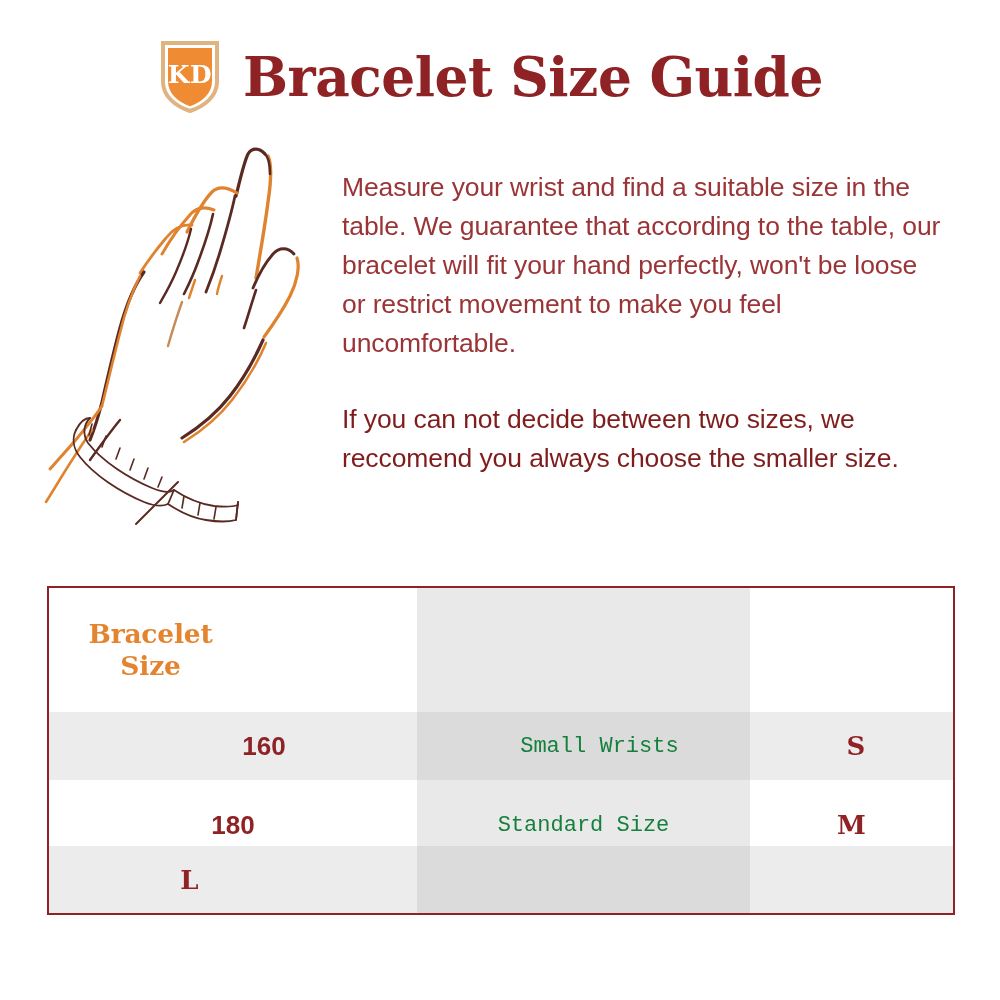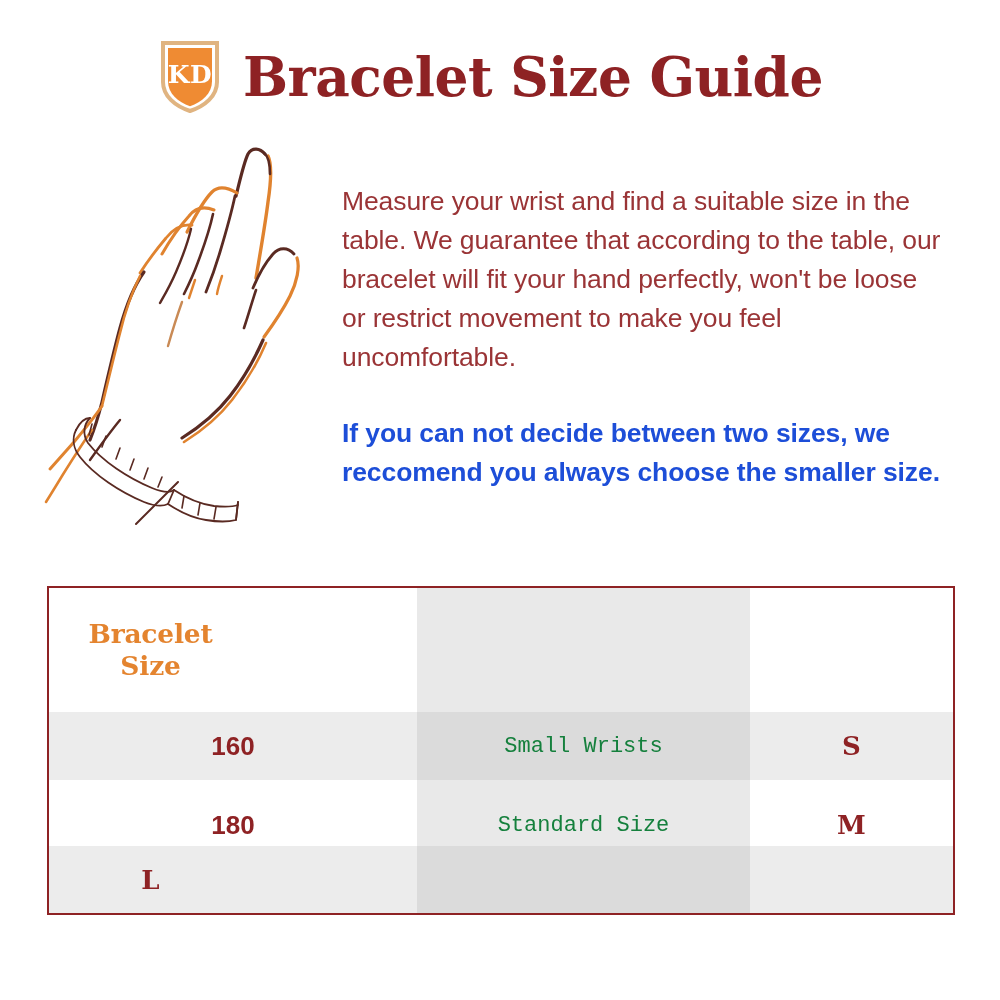--- a/index.html
+++ b/index.html
@@ -61,32 +61,32 @@
     top: 130px;
     width: 300px;
     height: 410px;
   }
   .hand-art svg { display: block; width: 300px; height: 410px; }
 
   
   .copy {
     position: absolute;
     left: 342px;
-    top: 182px;
+    top: 168px;
     width: 600px;
   }
   .copy p {
     margin: 0;
     color: #9a3436;
     font-size: 26.5px;
     line-height: 39px;
     letter-spacing: -0.1px;
   }
   .copy p.intro { color: #9a3436; font-weight: normal; }
-  .copy p.note  { color: #1d4ed8; font-weight: bold; margin-top: 37px; }
+  .copy p.note  { color: #7f1d1d; font-weight: normal; margin-top: 37px; }
 
   
   .size-table {
     position: absolute;
     left: 47px;
     top: 586px;
     width: 908px;
     height: 329px;
     border: 2px solid #8e2224;
     box-sizing: border-box;
@@ -108,21 +108,21 @@
     pointer-events: none;
   }
   .row {
     position: absolute;
     left: 0;
     width: 100%;
     display: flex;
     align-items: center;
     box-sizing: border-box;
   }
-  .row.shaded { background: rgba(170,170,170,0.22); }
+  .row.shaded { background: rgba(170,170,170,0.22); padding-left: 39px; }
   .row .cell {
     box-sizing: border-box;
     display: flex;
     align-items: center;
     justify-content: center;
     text-align: center;
     height: 100%;
   }
   .cell.c1 { width: 368px; }
   .cell.c2 { width: 333px; }

